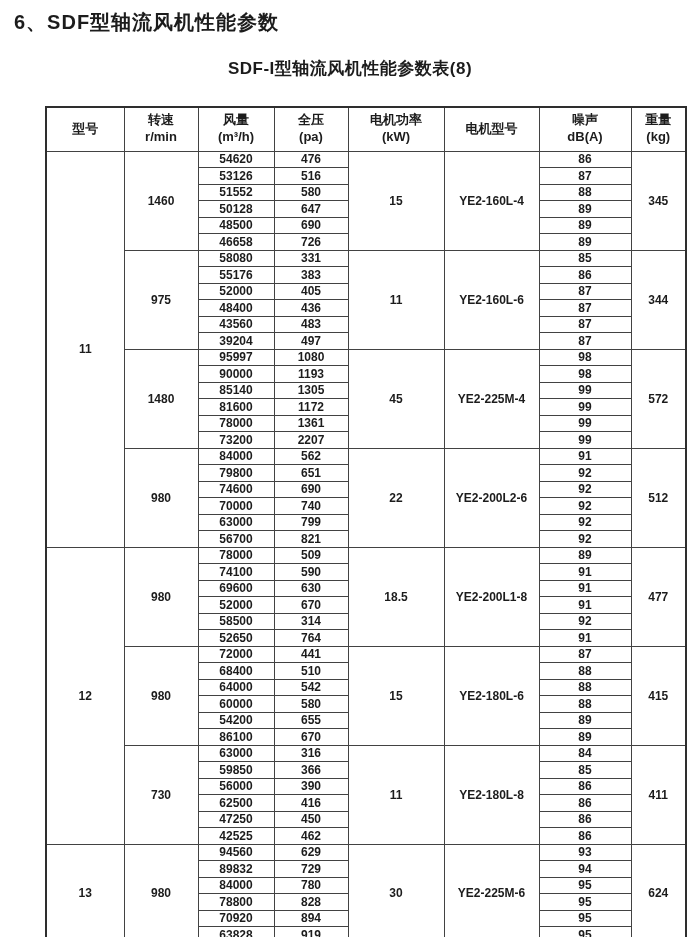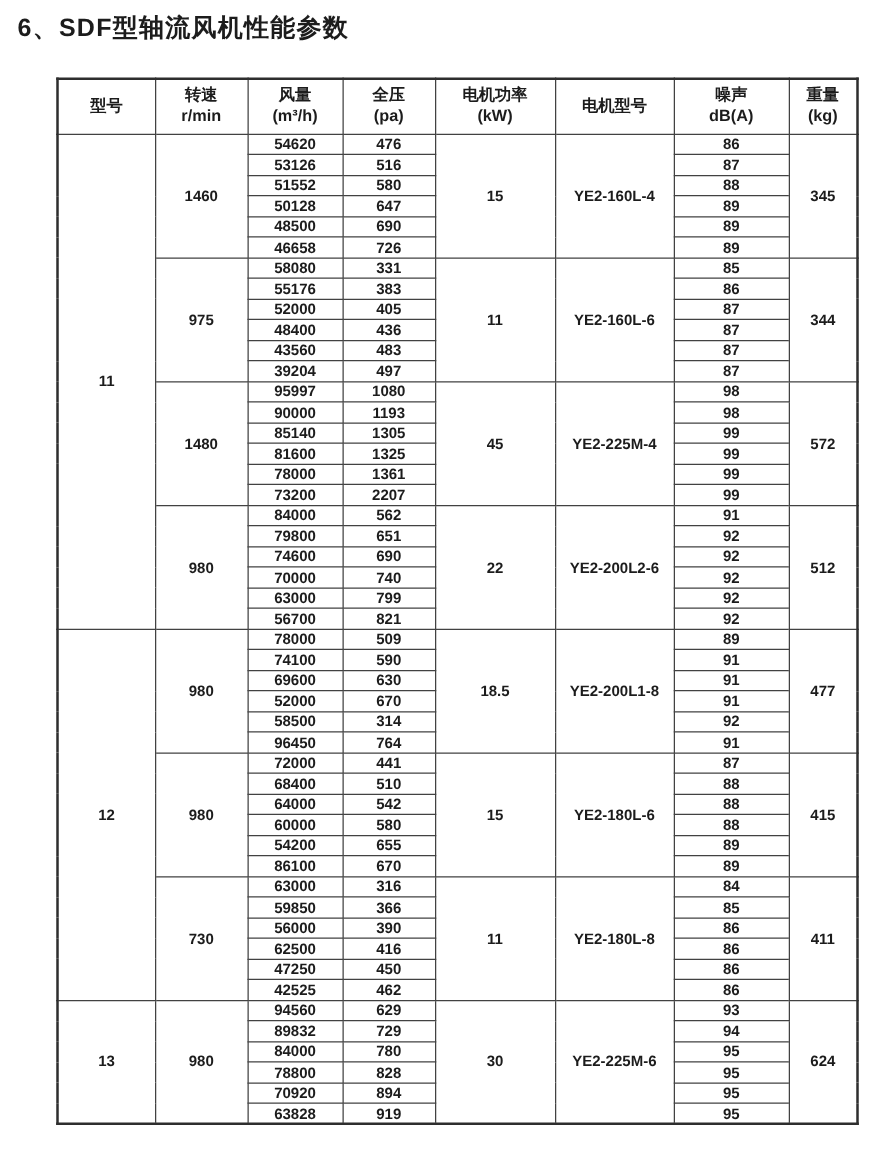--- a/index.html
+++ b/index.html
@@ -47,20 +47,21 @@
   }
   table.perf tbody tr { height: 16.5px; }
   table.perf tbody td { font-size: 12px; }
   .hdr-line { display: block; }
 </style>
 </head>
 <body>
 
 <div class="page">
   <div class="page-title">6、SDF型轴流风机性能参数</div>
+  <div class="table-subtitle">SDF-I型轴流风机性能参数表(8)</div>
 
   <table class="perf">
     <colgroup>
       <col style="width:78px">
         <col style="width:74px">
         <col style="width:76px">
         <col style="width:74px">
       <col style="width:96px">
         <col style="width:95px">
         <col style="width:92px">
@@ -184,21 +185,21 @@
           <td>1193</td>
           <td>98</td>
         </tr>
         <tr>
           <td>85140</td>
           <td>1305</td>
           <td>99</td>
         </tr>
         <tr>
           <td>81600</td>
-          <td>1325</td>
+          <td>1172</td>
           <td>99</td>
         </tr>
         <tr>
           <td>78000</td>
           <td>1361</td>
           <td>99</td>
         </tr>
         <tr>
           <td>73200</td>
           <td>2207</td>
@@ -262,21 +263,21 @@
           <td>52000</td>
           <td>670</td>
           <td>91</td>
         </tr>
         <tr>
           <td>58500</td>
           <td>314</td>
           <td>92</td>
         </tr>
         <tr>
-          <td>96450</td>
+          <td>52650</td>
           <td>764</td>
           <td>91</td>
         </tr>
         <tr>
           <td rowspan="6">980</td>
           <td>72000</td>
           <td>441</td>
           <td rowspan="6">15</td>
           <td rowspan="6">YE2-180L-6</td>
           <td>87</td>

